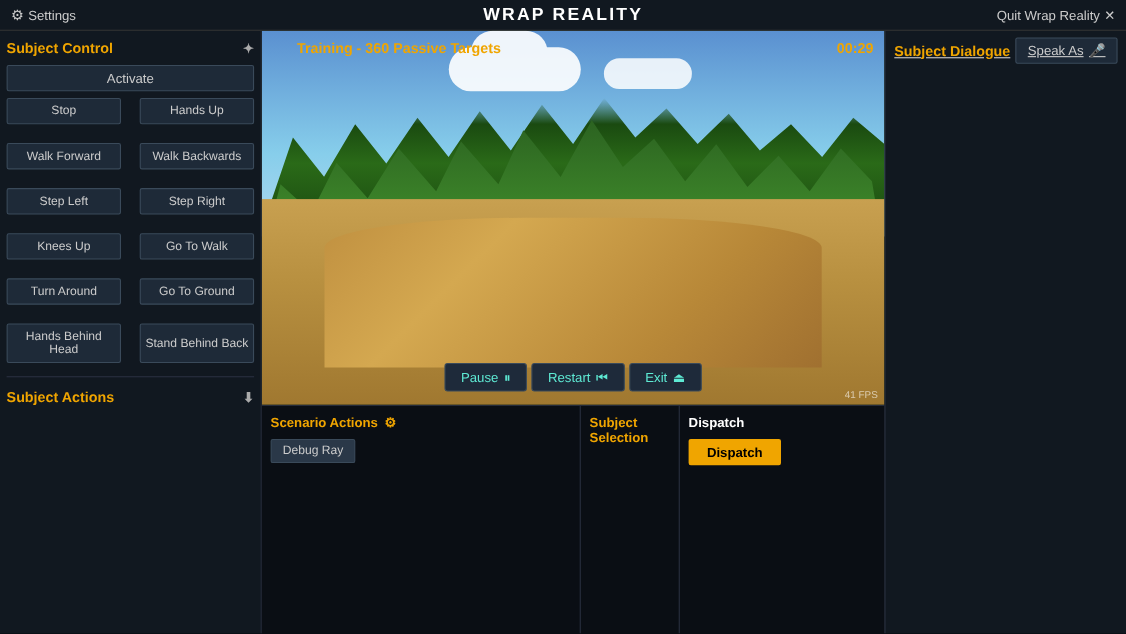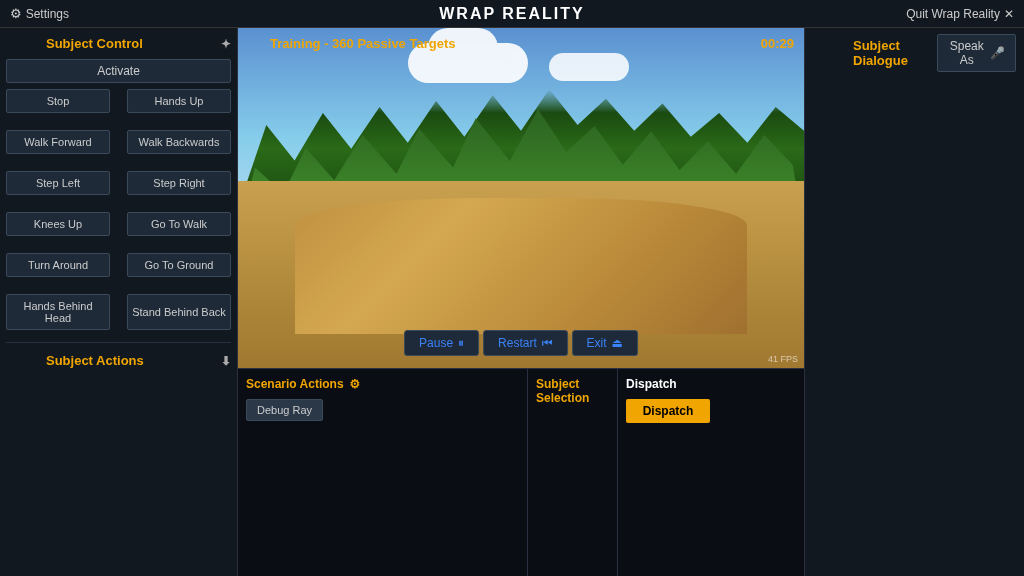--- a/index.html
+++ b/index.html
@@ -68,21 +68,20 @@
 
     .panel-section-title {
       color: #f0a500;
       font-size: 13px;
       font-weight: bold;
       display: flex;
       align-items: center;
       justify-content: space-between;
       margin-bottom: 6px;
       padding: 2px 0;
-      margin-left: 40px;
     }
     .panel-section-title .pin-icon {
       color: #aaa;
       font-size: 12px;
       cursor: pointer;
     }
 
     .activate-btn {
       width: 100%;
       background: #1e2a38;
@@ -249,21 +248,21 @@
       bottom: 12px;
       left: 50%;
       transform: translateX(-50%);
       display: flex;
       gap: 4px;
       z-index: 10;
     }
     .pb-btn {
       background: #1e2a3a;
       border: 1px solid #3a4a5a;
-      color: #3b82f6;
+      color: #5eead4;
       padding: 5px 14px;
       cursor: pointer;
       font-size: 12px;
       border-radius: 3px;
       display: flex;
       align-items: flex-start;
       gap: 5px;
     }
 
     
@@ -332,22 +331,23 @@
     #right-panel {
       width: 220px;
       min-width: 220px;
       background: #111820;
       border-left: 1px solid #2a3040;
       padding: 6px 8px;
     }
     .right-top {
       display: flex;
       align-items: center;
-      justify-content: flex-start;
+      justify-content: space-between;
       margin-bottom: 8px;
+      text-decoration: underline;
     }
     .speak-as-btn {
       background: #1e2a38;
       border: 1px solid #3a4a5a;
       color: #ccc;
       padding: 4px 10px;
       cursor: pointer;
       font-size: 12px;
       border-radius: 2px;
       display: flex;

